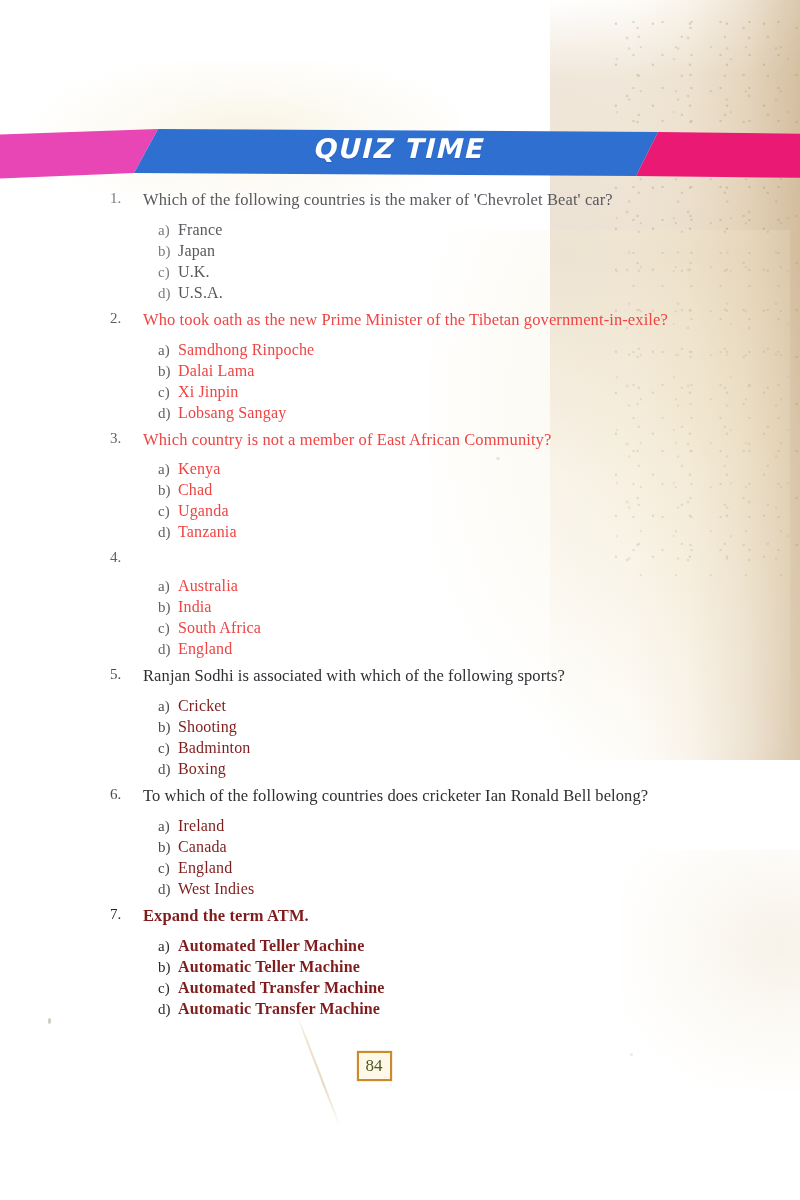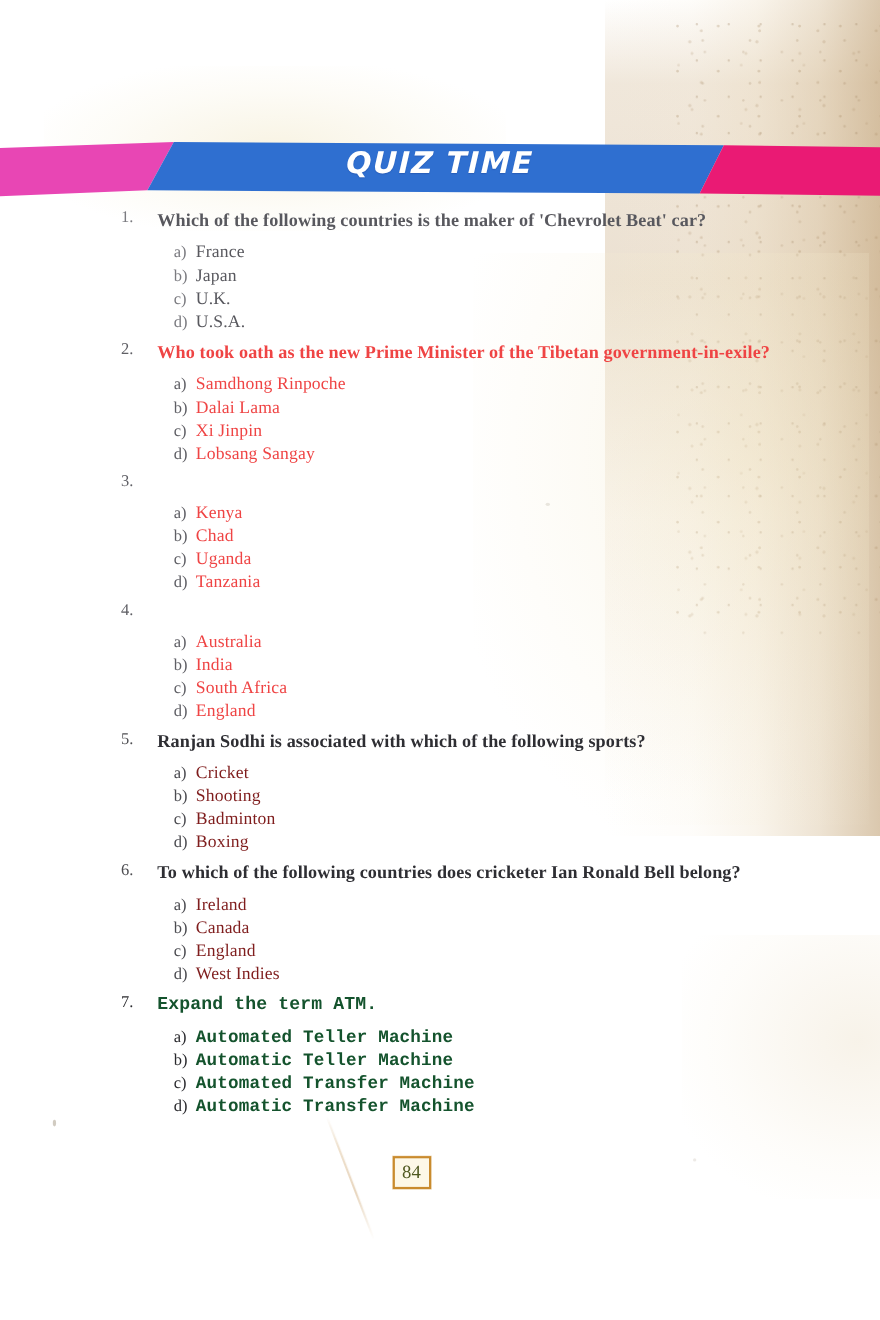--- a/index.html
+++ b/index.html
@@ -185,21 +185,20 @@
     box-sizing: content-box;
     font-size: 15px;
     color: #4e4e52;
   }
 
   .qtext {
     font-size: 16.5px;
     color: #2e2e33;
     line-height: 1.2;
     letter-spacing: 0.1px;
-    font-weight: bold;
   }
 
   .options {
     margin-top: 11px;
   }
 
   .opt {
     display: flex;
     align-items: baseline;
     margin-bottom: 3px;
@@ -227,21 +226,21 @@
 
   .half-faded .qnum,
   .half-faded .opt-letter { color: #5f5f65; }
   .half-faded .qtext,
   .half-faded .opt-text { color: #ef4444; }
 
   
   .heavy .qnum,
   .heavy .opt-letter { color: #2a2a2e; }
   .heavy .qtext,
-  .heavy .opt-text { color: #14532d; font-weight: 600; font-family: Liberation Mono, monospace; }
+  .heavy .opt-text { color: #7f1d1d; font-weight: 600; }
 
   
   .page-num-wrap {
     position: absolute;
     left: 0;
     top: 1051px;
     width: 748px;
     text-align: center;
   }
 
@@ -334,20 +333,21 @@
         <div class="opt">
           <div class="opt-letter">d)</div>
           <div class="opt-text">Lobsang Sangay</div>
         </div>
       </div>
     </div>
 
     <div class="qblock half-faded">
       <div class="qline">
         <div class="qnum">3.</div>
+        <div class="qtext">Which country is not a member of East African Community?</div>
       </div>
       <div class="options">
         <div class="opt">
           <div class="opt-letter">a)</div>
           <div class="opt-text">Kenya</div>
         </div>
         <div class="opt">
           <div class="opt-letter">b)</div>
           <div class="opt-text">Chad</div>
         </div>

